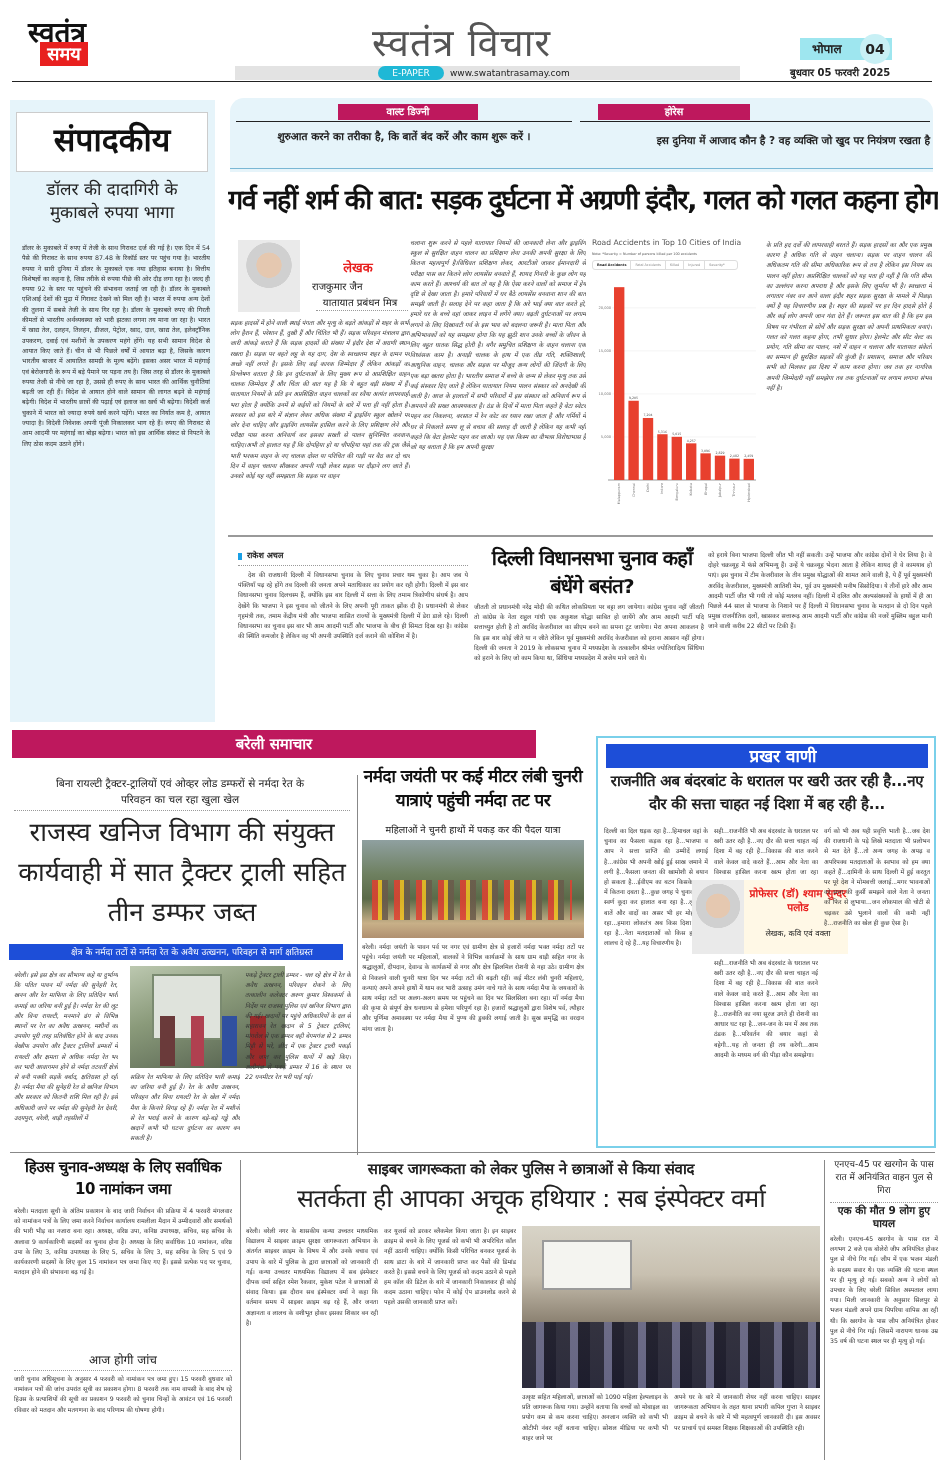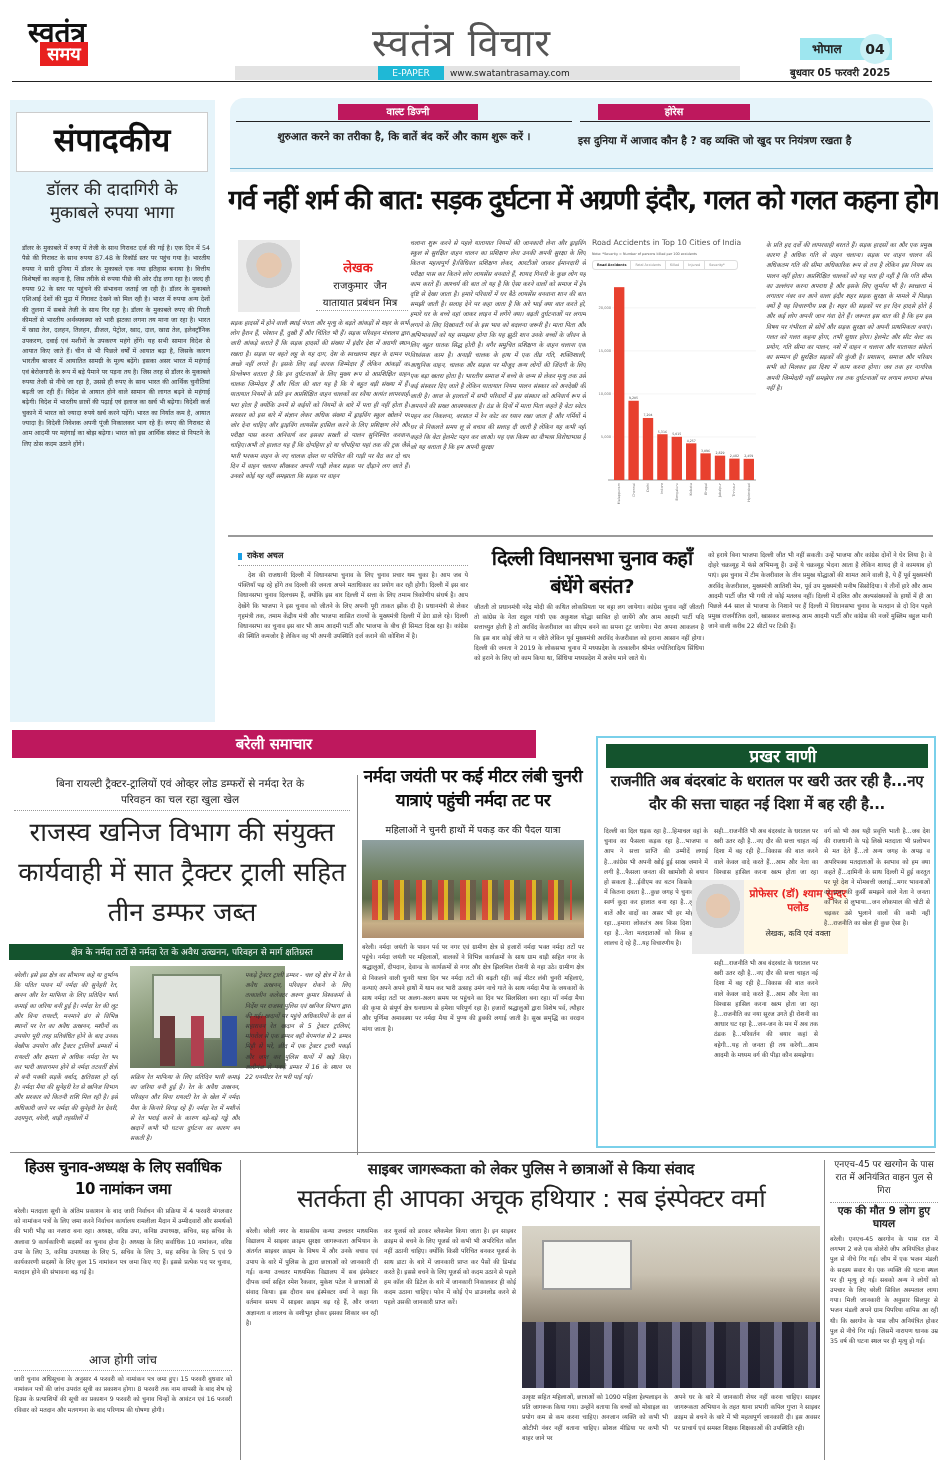--- a/index.html
+++ b/index.html
@@ -4,64 +4,64 @@
 <style>
   * { box-sizing: border-box; margin: 0; padding: 0; }
   html, body { width: 945px; height: 1468px; background: #fff; overflow: hidden; }
   body { font-family: "DejaVu Sans", sans-serif; color: #222; position: relative; }
   .abs { position: absolute; }
   .txt { font-size: 6.2px; line-height: 10.2px; color: #333; text-align: justify; overflow: hidden; }
   .it { font-style: italic; }
   .rule { background: #222; }
   .lbox { background: #e6f4fa; }
   .bluetag { background: #be185d; color: #fff; text-align: center; font-weight: bold; }
-  .redbar { background: #14532d; color: #fff; text-align: center; padding-left: 32px; }
+  .redbar { background: #1d4ed8; color: #fff; text-align: center; padding-left: 32px; }
   .photo { background: linear-gradient(160deg, #bcc8b0 0%, #8a9a7a 40%, #6c7a62 70%, #4e5a48 100%); }
   .ph-person { background: radial-gradient(circle at 50% 35%, #e5c8b0 0 22%, #d0d0d0 23% 40%, #eaeaea 41% 100%); }
   .vline { background: #888; width: 1px; }
   .dotline { border-bottom: 1px dotted #999; }
 </style>
 </head>
 <body>
 
 <div class="abs" style="left:0;top:0;width:945px;height:76px;">
   <div class="abs" style="left:28px;top:18px;width:70px;height:56px;">
     <div class="abs" style="left:0;top:0;font-size:28px;font-weight:bold;color:#111;line-height:30px;">स्वतंत्र</div>
     <div class="abs" style="left:12px;top:24px;width:48px;height:24px;background:#e8201f;color:#fff;font-size:18px;font-weight:bold;text-align:center;line-height:24px;">समय</div>
   </div>
   <div class="abs" style="left:372px;top:22px;font-size:38px;color:#555;letter-spacing:1px;line-height:42px;">स्वतंत्र विचार</div>
   <div class="abs" style="left:235px;top:66px;width:505px;height:14px;background:#e3e3e3;"></div>
-  <div class="abs" style="left:378px;top:66px;width:66px;height:14px;background:#1fb8d6;color:#fff;font-size:9px;line-height:14px;text-align:center;">E-PAPER</div>
+  <div class="abs" style="left:378px;top:66px;width:66px;height:14px;background:#1fb8d6;color:#fff;font-size:9px;line-height:14px;text-align:center;border-radius:7px;">E-PAPER</div>
   <div class="abs" style="left:450px;top:66px;font-size:9px;line-height:14px;color:#222;">www.swatantrasamay.com</div>
   <div class="abs" style="left:800px;top:38px;width:92px;height:22px;background:#9ee6ef;"></div>
   <div class="abs" style="left:812px;top:40px;font-size:12px;font-weight:bold;line-height:18px;">भोपाल</div>
   <div class="abs" style="left:860px;top:34px;width:30px;height:30px;border-radius:15px;background:#c8f0f5;font-size:14px;font-weight:bold;text-align:center;line-height:30px;">04</div>
   <div class="abs" style="left:790px;top:66px;font-size:10px;font-weight:bold;line-height:14px;">बुधवार 05 फरवरी 2025</div>
   <div class="abs rule" style="left:12px;top:81px;width:920px;height:1px;"></div>
 </div>
 
 <div class="abs lbox" style="left:10px;top:100px;width:205px;height:622px;"></div>
 <div class="abs" style="left:16px;top:112px;width:192px;height:60px;background:#fff;border:1px solid #ccc;"></div>
 <div class="abs" style="left:16px;top:118px;width:192px;text-align:center;font-size:32px;font-weight:bold;color:#111;line-height:44px;">संपादकीय</div>
 <div class="abs" style="left:26px;top:178px;width:172px;text-align:center;font-size:17px;color:#222;line-height:23px;">डॉलर की दादागिरी के मुकाबले रुपया भागा</div>
 <div class="abs txt" style="left:22px;top:243px;width:188px;height:474px;font-size:6.3px;line-height:10.3px;">डॉलर के मुकाबले में रुपए में तेजी के साथ गिरावट दर्ज की गई है। एक दिन में 54 पैसे की गिरावट के साथ रुपया 87.48 के रिकॉर्ड स्तर पर पहुंच गया है। भारतीय रुपया ने सारी दुनिया में डॉलर के मुकाबले एक नया इतिहास बनाया है। वित्तीय विशेषज्ञों का कहना है, जिस तरीके से रुपया पीछे की ओर दौड़ लगा रहा है। जल्द ही रुपया 92 के स्तर पर पहुंचने की संभावना जताई जा रही है। डॉलर के मुकाबले एशिआई देशों की मुद्रा में गिरावट देखने को मिल रही है। भारत में रुपया अन्य देशों की तुलना में सबसे तेजी के साथ गिर रहा है। डॉलर के मुकाबले रुपए की गिरती कीमतों से भारतीय अर्थव्यवस्था को भारी झटका लगना तय माना जा रहा है। भारत में खाद्य तेल, दलहन, तिलहन, डीजल, पेट्रोल, खाद, दाल, खाद्य तेल, इलेक्ट्रॉनिक उपकरण, दवाई एवं मशीनों के उपकरण महंगे होंगे। यह सभी सामान विदेश से आयात किए जाते हैं। चीन से भी पिछले वर्षों में आयात बढ़ा है, जिसके कारण भारतीय बाजार में आयातित सामग्री के मूल्य बढ़ेंगे। इसका असर भारत में महंगाई एवं बेरोजगारी के रूप में बड़े पैमाने पर पड़ना तय है। जिस तरह से डॉलर के मुकाबले रुपया तेजी से नीचे जा रहा है, उससे ही रुपए के साथ भारत की आर्थिक चुनौतियां बढ़ती जा रही हैं। विदेश से आयात होने वाले सामान की लागत बढ़ने से महंगाई बढ़ेगी। विदेश में भारतीय छात्रों की पढ़ाई एवं इलाज का खर्च भी बढ़ेगा। विदेशी कर्ज चुकाने में भारत को ज्यादा रुपये खर्च करने पड़ेंगे। भारत का निर्यात कम है, आयात ज्यादा है। विदेशी निवेशक अपनी पूंजी निकालकर भाग रहे हैं। रुपए की गिरावट से आम आदमी पर महंगाई का बोझ बढ़ेगा। भारत को इस आर्थिक संकट से निपटने के लिए ठोस कदम उठाने होंगे।</div>
 
 <div class="abs lbox" style="left:230px;top:98px;width:703px;height:74px;border-radius:14px 14px 0 0;"></div>
 <div class="abs bluetag" style="left:338px;top:104px;width:140px;height:16px;font-size:10px;line-height:16px;">वाल्ट डिज्नी</div>
 <div class="abs rule" style="left:236px;top:121px;width:336px;height:1px;"></div>
 <div class="abs" style="left:248px;top:128px;width:312px;text-align:center;font-size:10.5px;font-weight:bold;line-height:16px;color:#222;">शुरुआत करने का तरीका है, कि बातें बंद करें और काम शुरू करें ।</div>
 <div class="abs bluetag" style="left:598px;top:104px;width:152px;height:16px;font-size:10px;line-height:16px;">होरेस</div>
 <div class="abs rule" style="left:580px;top:121px;width:350px;height:1px;"></div>
-<div class="abs" style="left:578px;top:132px;width:352px;text-align:left;font-size:10.5px;font-weight:bold;line-height:16px;color:#222;">इस दुनिया में आजाद कौन है ? वह व्यक्ति जो खुद पर नियंत्रण रखता है</div>
+<div class="abs" style="left:578px;top:132px;width:352px;text-align:right;font-size:10.5px;font-weight:bold;line-height:16px;color:#222;">इस दुनिया में आजाद कौन है ? वह व्यक्ति जो खुद पर नियंत्रण रखता है</div>
 <div class="abs" style="left:230px;top:168px;width:703px;height:1px;background:#7ab7d4;"></div>
 
 <div class="abs" style="left:228px;top:180px;width:710px;font-size:27px;font-weight:bold;color:#111;line-height:40px;letter-spacing:-1.4px;white-space:nowrap;overflow:hidden;">गर्व नहीं शर्म की बात: सड़क दुर्घटना में अग्रणी इंदौर, गलत को गलत कहना होगा</div>
 <div class="abs ph-person" style="left:238px;top:240px;width:62px;height:72px;"></div>
 <div class="abs" style="left:318px;top:260px;width:80px;text-align:center;font-size:13px;font-weight:bold;color:#e8201f;line-height:16px;">लेखक</div>
-<div class="abs" style="left:312px;top:280px;width:96px;text-align:center;font-size:10px;line-height:14px;font-family:Liberation Mono, monospace;">राजकुमार जैन</div>
+<div class="abs" style="left:312px;top:280px;width:96px;text-align:left;font-size:10px;line-height:14px;">राजकुमार जैन</div>
 <div class="abs" style="left:312px;top:296px;width:96px;text-align:center;font-size:10px;line-height:14px;">यातायात प्रबंधन मित्र</div>
 <div class="abs dotline" style="left:316px;top:310px;width:92px;height:1px;"></div>
 <div class="abs txt it" style="left:230px;top:318px;width:180px;height:210px;">सड़क हादसों में होने वाली स्थाई पंगता और मृत्यु के बढ़ते आंकड़ों से शहर के सभी लोग हैरान हैं, परेशान हैं, दुखी हैं और चिंतित भी हैं। सड़क परिवहन मंत्रालय द्वारा जारी आंकड़े बताते हैं कि सड़क हादसों की संख्या में इंदौर देश में अग्रणी स्थान रखता है। सड़क पर बहते लहू के यह दाग, देश के स्वच्छतम शहर के दामन पर अच्छे नहीं लगते है। इसके लिए कई कारक जिम्मेदार हैं लेकिन आंकड़ों का विश्लेषण बताता है कि इन दुर्घटनाओं के लिए मुख्य रूप से अप्रशिक्षित वाहन चालक जिम्मेदार हैं और चिंता की बात यह है कि ये बहुत बड़ी संख्या में हैं। यातायात नियमों के प्रति इन अप्रशिक्षित वाहन चालकों का रवैया अत्यंत लापरवाही भरा होता है क्योंकि उनमें से कईयों को नियमों के बारे में पता ही नहीं होता है। सरकार को इस बारे में संज्ञान लेकर अधिक संख्या में ड्राइविंग स्कूल खोलने पर जोर देना चाहिए और ड्राइविंग लायसेंस हासिल करने के लिए प्रशिक्षण लेने और परीक्षा पास करना अनिवार्य कर इसका सख्ती से पालन सुनिश्चित करवाना चाहिए।अभी तो हालात यह हैं कि दोपहिया हो या चौपहिया यहां तक की ट्रक जैसे भारी भरकम वाहन के नए चालक दोस्त या परिचित की गाड़ी पर बैठ कर दो चार दिन में वाहन चलाना सीखकर अपनी गाड़ी लेकर सड़क पर दौड़ाने लग जाते हैं। उनको कोई यह नहीं समझाता कि सड़क पर वाहन</div>
 <div class="abs txt it" style="left:410px;top:238px;width:176px;height:290px;">चलाना शुरू करने से पहले यातायात नियमों की जानकारी लेना और ड्राइविंग स्कूल से सुरक्षित वाहन चालन का प्रशिक्षण लेना उनकी अपनी सुरक्षा के लिए कितना महत्वपूर्ण है।विधिवत प्रशिक्षण लेकर, आरटीओ जाकर ईमानदारी से परीक्षा पास कर कितने लोग लायसेंस बनवाते हैं, शायद गिनती के कुछ लोग यह काम करते हैं। आश्चर्य की बात तो यह है कि ऐसा करने वालों को समाज में हेय दृष्टि से देखा जाता है। हमारे परिवारों में घर बैठे लायसेंस बनवाना शान की बात समझी जाती है। सलाह देने पर कहा जाता है कि अरे भाई क्या बात करते हो, हमारे घर के बच्चे वहां जाकर लाइन में लगेंगे क्या। बढ़ती दुर्घटनाओं पर लगाम लगाने के लिए दिखावटी गर्व के इस भाव को बदलना जरूरी है। माता पिता और अभिभावकों को यह समझना होगा कि यह झूठी शान उनके बच्चों के जीवन के लिए बहुत घातक सिद्ध होती है। बगैर समुचित प्रशिक्षण के वाहन चलाना एक विध्वंसक काम है। अनाड़ी चालक के हाथ में एक तीव्र गति, शक्तिशाली, आधुनिक वाहन, चालक और सड़क पर मौजूद अन्य लोगों की जिंदगी के लिए एक बड़ा खतरा होता है। भारतीय समाज में बच्चे के जन्म से लेकर मृत्यु तक उसे कई संस्कार दिए जाते है लेकिन यातायात नियम पालन संस्कार को अनदेखी की जाती है। आज के हालातों में सभी परिवारों में इस संस्कार को अनिवार्य रूप से अपनाने की सख्त आवश्यकता है। ठंड के दिनों में माता पिता कहते है बेटा स्वेटर पहन कर निकलना, बरसात में रेन कोट का ध्यान रखा जाता है और गर्मियों में घर से निकलते समय लू से बचाव की सलाह दी जाती है लेकिन यह कभी नहीं कहते कि बेटा हेलमेट पहन कर जाओ। यह एक किस्म का वीभत्स विरोधाभास है जो यह बताता है कि हम अपनी सुरक्षा</div>
 <div class="abs txt it" style="left:766px;top:240px;width:166px;height:290px;">के प्रति हद दर्जे की लापरवाही बरतते हैं। सड़क हादसों का और एक प्रमुख कारण है अधिक गति से वाहन चलाना। सड़क पर वाहन चालन की अधिकतम गति की सीमा अधिकारिक रूप से तय है लेकिन इस नियम का पालन नहीं होता। अप्रशिक्षित चालकों को यह पता ही नहीं है कि गति सीमा का उल्लंघन करना अपराध है और इसके लिए जुर्माना भी है। स्वच्छता में लगातार नंबर वन आने वाला इंदौर शहर सड़क सुरक्षा के मामले में पिछड़ा क्यों है यह विचारणीय प्रश्न है। शहर की सड़कों पर हर दिन हादसे होते हैं और कई लोग अपनी जान गंवा देते हैं। जरूरत इस बात की है कि हम इस विषय पर गंभीरता से सोचें और सड़क सुरक्षा को अपनी प्राथमिकता बनाएं। गलत को गलत कहना होगा, तभी सुधार होगा। हेलमेट और सीट बेल्ट का प्रयोग, गति सीमा का पालन, नशे में वाहन न चलाना और यातायात संकेतों का सम्मान ही सुरक्षित सड़कों की कुंजी है। प्रशासन, समाज और परिवार सभी को मिलकर इस दिशा में काम करना होगा। जब तक हर नागरिक अपनी जिम्मेदारी नहीं समझेगा तब तक दुर्घटनाओं पर लगाम लगाना संभव नहीं है।</div>
 
 <div class="abs" style="left:590px;top:236px;width:172px;height:298px;background:#fff;">
   <div class="abs" style="left:2px;top:2px;font-size:7.6px;color:#555;line-height:10px;white-space:nowrap;">Road Accidents in Top 10 Cities of India</div>
   <div class="abs" style="left:2px;top:15px;font-size:3.4px;color:#555;line-height:6px;white-space:nowrap;">Note: *Severity = Number of persons killed per 100 accidents</div>
   <div class="abs" style="left:2px;top:24px;width:146px;height:10px;border:1px solid #ddd;border-radius:3px;display:flex;">

